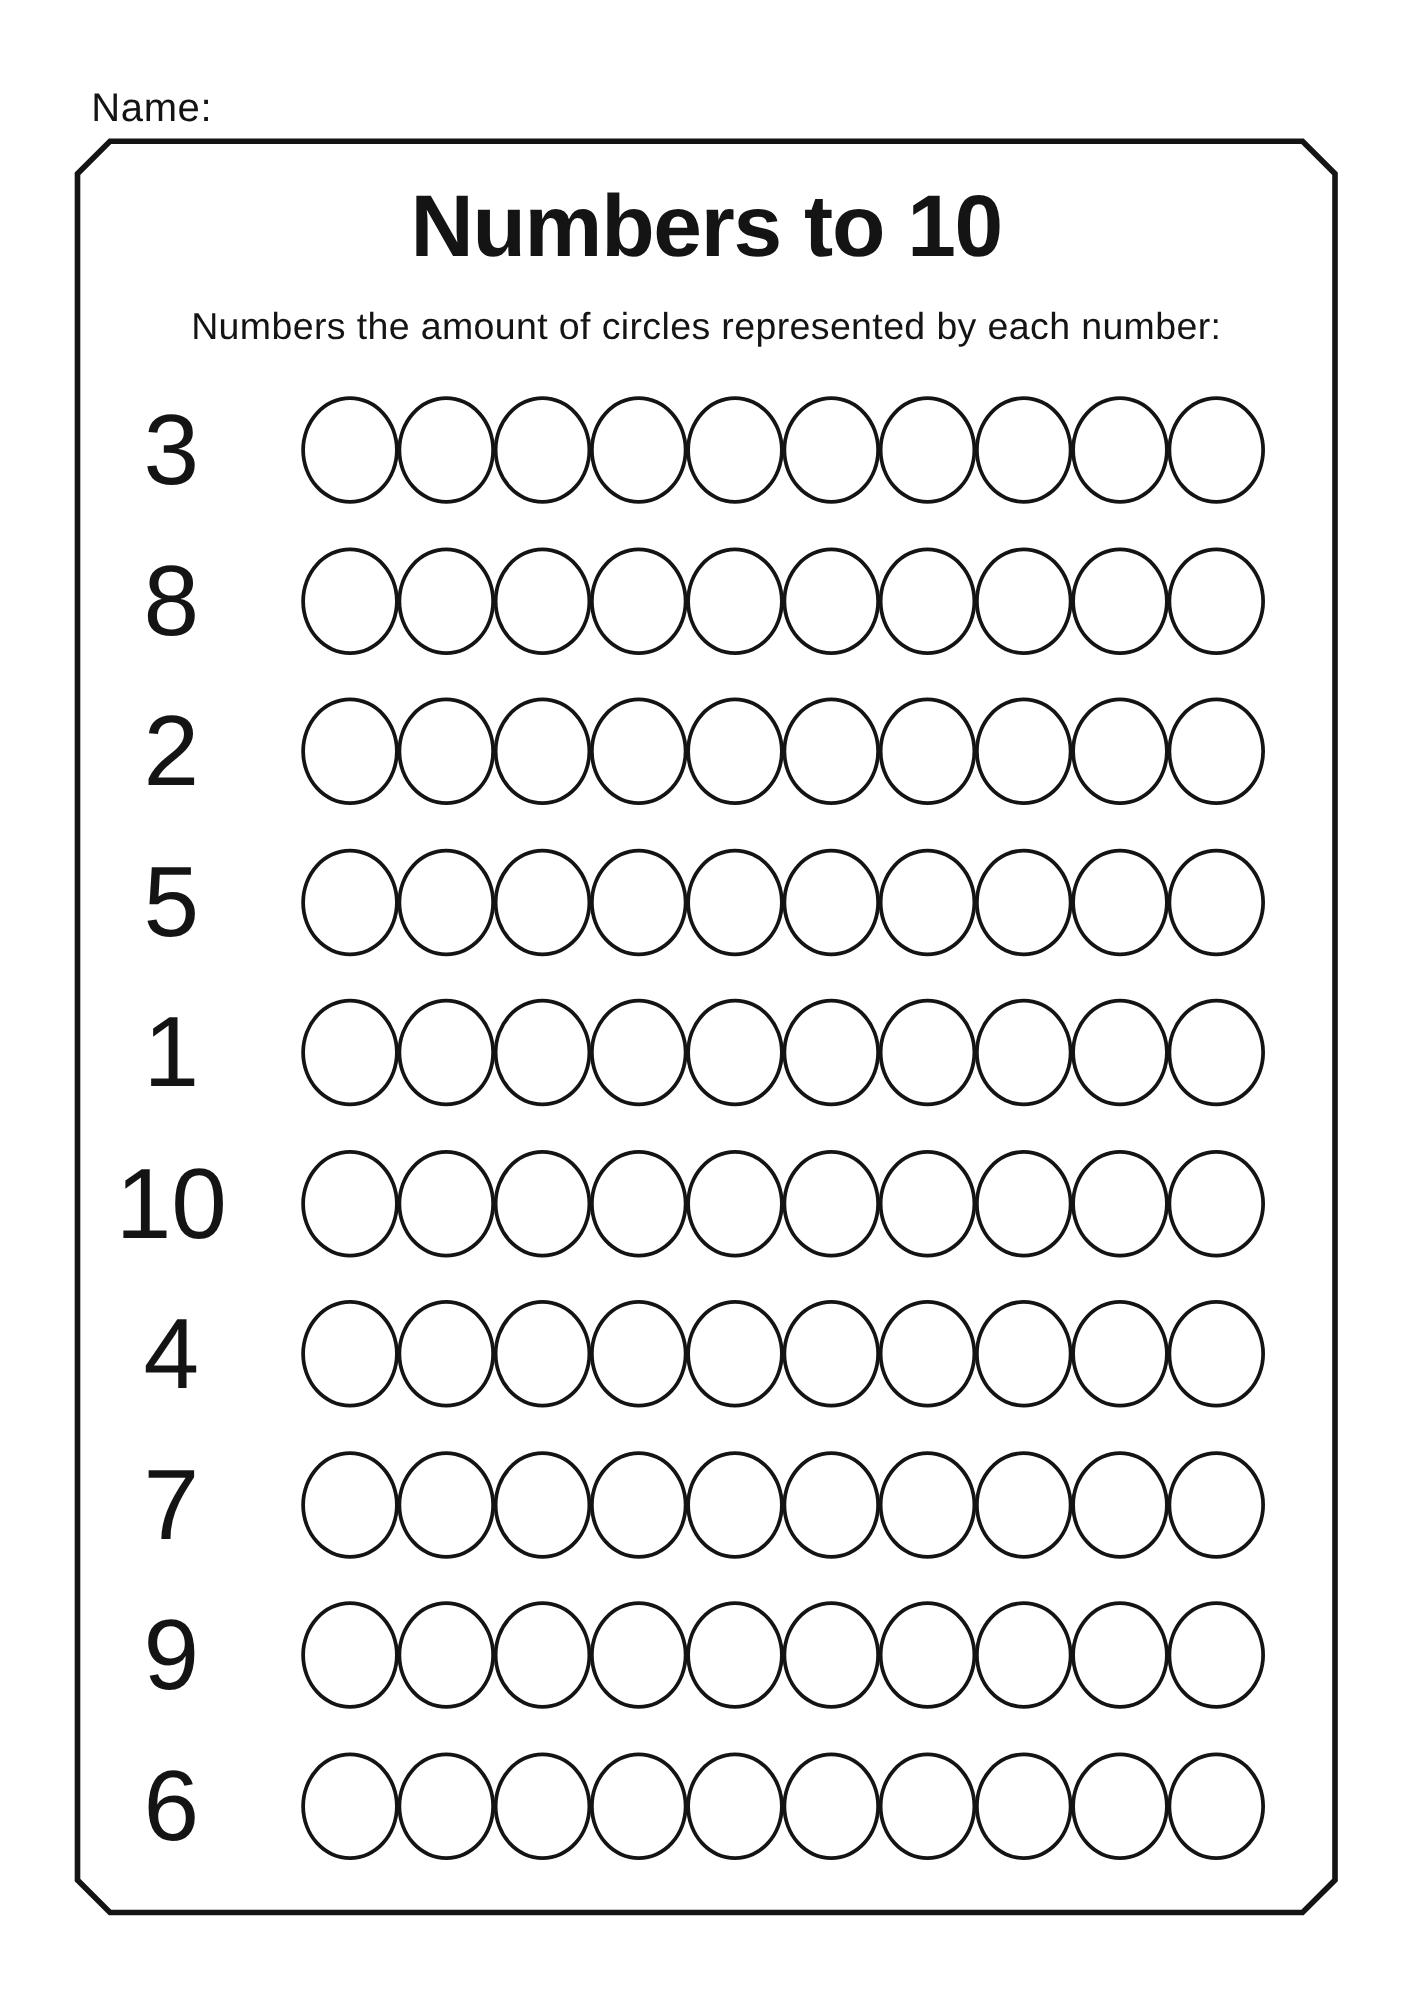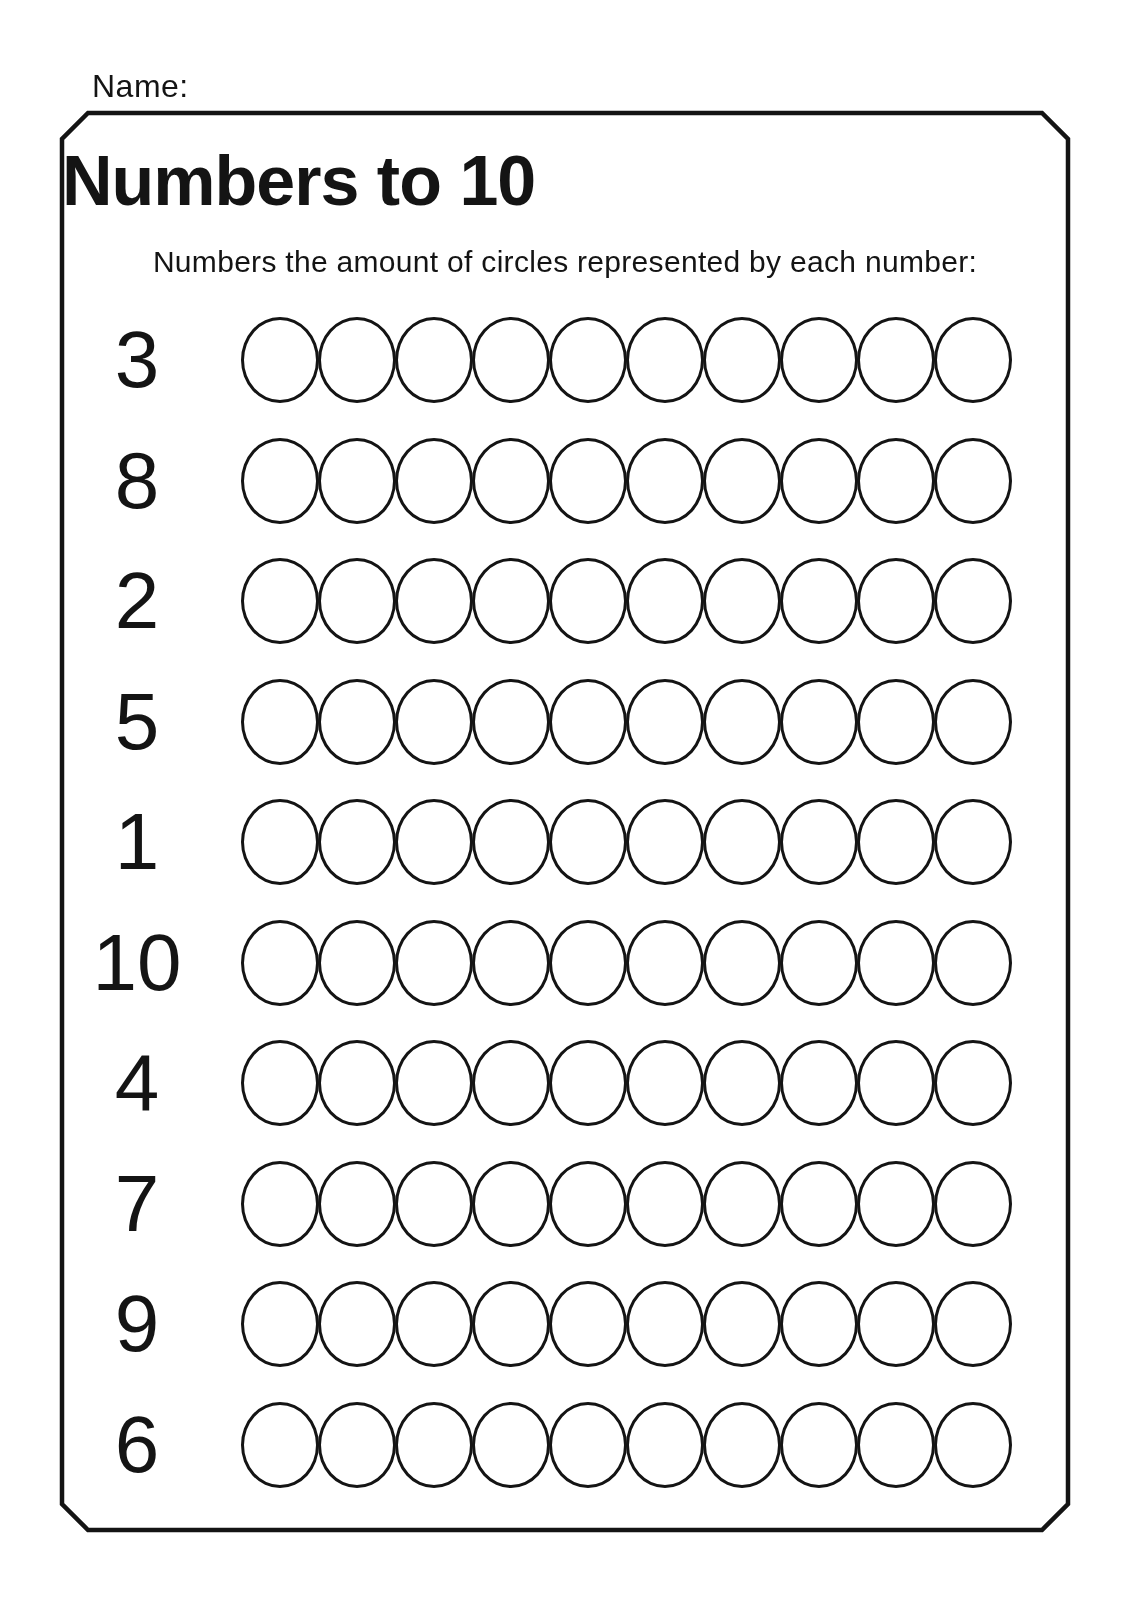--- a/index.html
+++ b/index.html
@@ -8,32 +8,32 @@
     background: #ffffff;
     font-family: "Liberation Sans", sans-serif;
     color: var(--ink, #141414);
     position: relative;
     overflow: hidden;
   }
   .page { position: absolute; inset: 0; }
 
   .name-label {
     position: absolute;
-    left: 92px; top: 70px;
+    left: 73px; top: 70px;
     font-size: 32px;
     letter-spacing: 0.5px;
     line-height: 1;
   }
 
   .frame { position: absolute; left: 0; top: 0; }
 
   .title {
     position: absolute;
     left: 62px; top: 146px; width: 1006px;
-    text-align: left;
+    text-align: center;
     font-size: 70px;
     font-weight: bold;
     letter-spacing: -1px;
     line-height: 1;
   }
 
   .instruction {
     position: absolute;
     left: 62px; top: 247px; width: 1006px;
     text-align: center;

